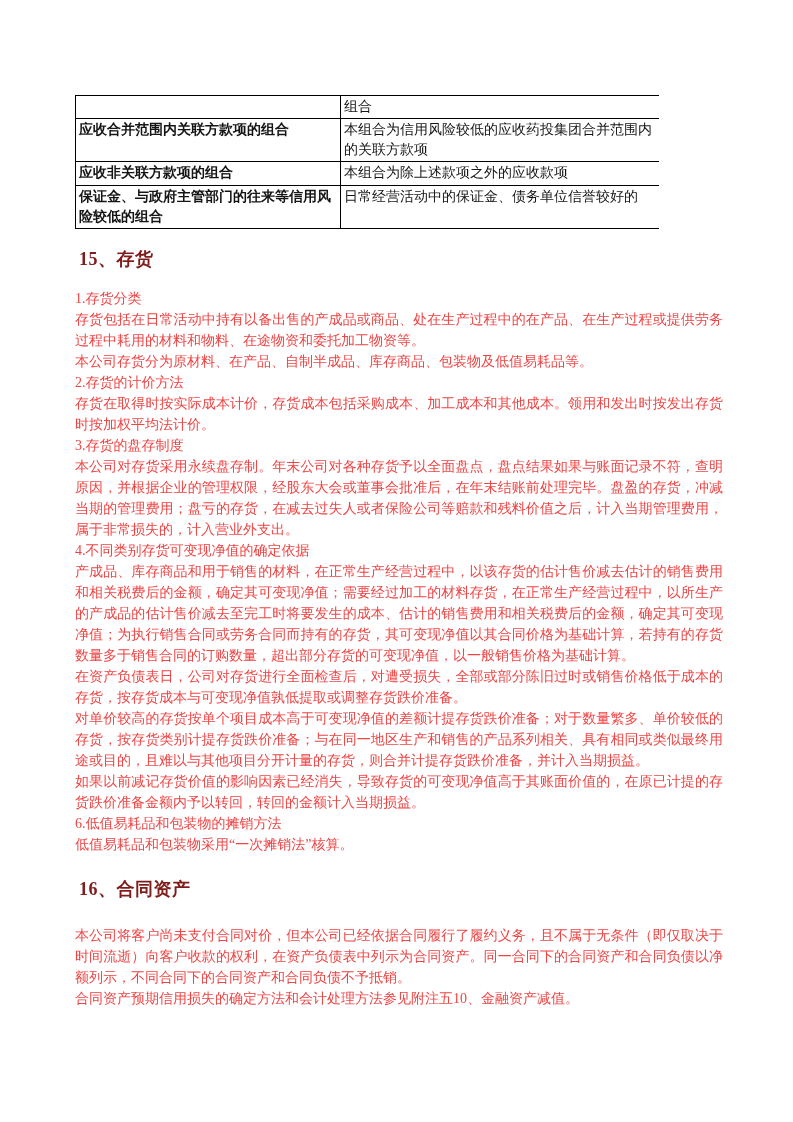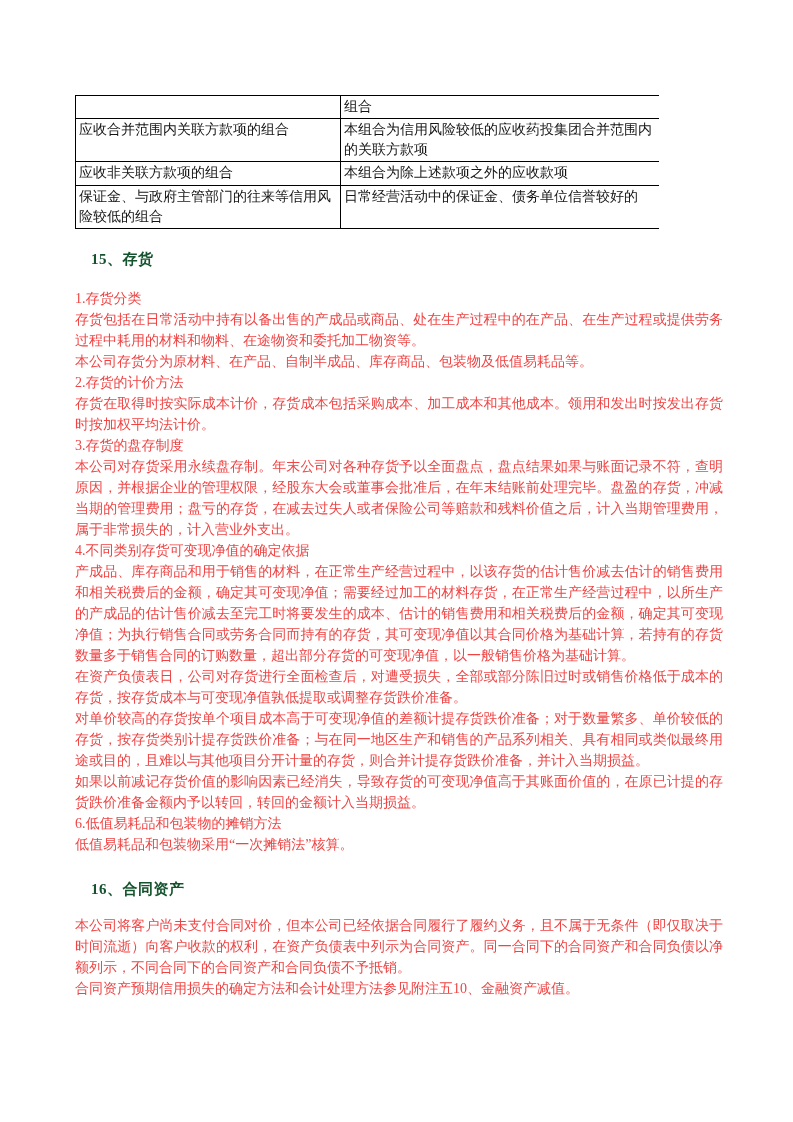--- a/index.html
+++ b/index.html
@@ -34,47 +34,48 @@
   table.doc-table td {
     vertical-align: top;
     padding: 1px 2px 0 3px;
     border-top: 1.5px solid #000;
     border-bottom: 1.5px solid #000;
     overflow: hidden;
   }
   table.doc-table td.c1 {
     width: 259px;
     border-right: 1.5px solid #000;
+    font-weight: bold;
   }
   table.doc-table td.c2 { width: 313px; }
   tr.r1 td { height: 20px; }
   tr.r2 td { height: 41px; }
   tr.r3 td { height: 22px; }
   tr.r4 td { height: 41px; }
   
   .sec-heading {
-    margin: 16px;
-    font-size: 15px;
+    margin: 4px;
+    font-size: 18px;
     font-weight: 700;
     line-height: 20px;
-    color: #14532d;
+    color: #7f1d1d;
     letter-spacing: 0.5px;
   }
   .h15 { margin-top: 20px; }
   .h16 { margin-top: 24px; }
   
   .body-text {
     width: 648px;
     font-size: 14px;
     line-height: 21px;
     text-align: justify;
     color: #ef4444;
   }
   .block15 { margin-top: 19px; }
-  .block16 { margin-top: 8px; }
+  .block16 { margin-top: 26px; }
   .body-text p { margin: 0; padding: 0; }
 </style>
 </head>
 <body>
 
 <div class="page">
 
   <table class="doc-table">
     <tbody>
         <tr class="r1">

